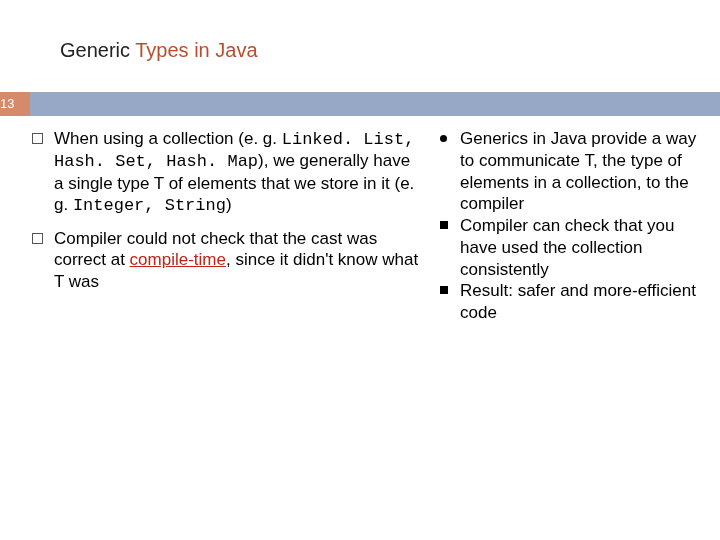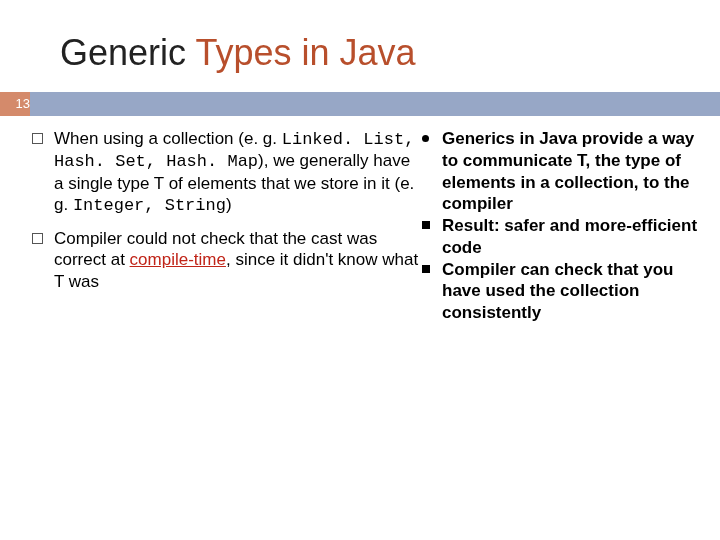--- a/index.html
+++ b/index.html
@@ -12,54 +12,55 @@
     color: #000;
     overflow: hidden;
   }
   .slide {
     width: 720px;
     height: 540px;
     position: relative;
     box-sizing: border-box;
   }
   .title {
-    font-size: 36px;
+    font-size: 20px;
     color: #222;
     position: absolute;
-    top: 32px;
+    top: 39px;
     left: 60px;
   }
   .title .hl { color: #b84f2c; }
   .bar {
     position: absolute;
     top: 92px;
     left: 0;
     width: 720px;
     height: 24px;
     background: #97a7c6;
   }
   .badge {
     position: absolute;
     top: 92px;
     left: 0;
     width: 30px;
     height: 24px;
     background: #d48a6b;
     color: #fff;
     font-size: 13px;
-    text-align: right;
+    text-align: left;
     line-height: 24px;
   }
   .body {
     position: absolute;
     top: 128px;
     left: 30px;
     right: 20px;
     bottom: 10px;
     display: flex;
+    gap: 18px;
   }
   .col-left {
     flex: 0 0 390px;
   }
   .col-right {
     flex: 1;
   }
   ul.sq {
     list-style: none;
     padding: 0;
@@ -79,21 +80,20 @@
     top: 5px;
     width: 9px;
     height: 9px;
     border: 1px solid #555;
     background: #fff;
   }
   ul.blk {
     list-style: none;
     padding: 0;
     margin: 0;
-    font-weight: bold;
   }
   ul.blk > li {
     position: relative;
     padding-left: 22px;
     font-size: 17px;
     line-height: 1.28;
     margin-bottom: 0;
   }
   ul.blk > li::before {
     content: "";
@@ -140,22 +140,22 @@
         </li>
       </ul>
     </div>
 
     <div class="col-right">
       <ul class="blk">
         <li class="dot">
           <span>Generics in Java provide a way to communicate T, the type of elements in a collection, to the compiler</span>
         </li>
         <li>
-          <span>Result: safer and more-efficient code</span>
+          <span>Compiler can check that you have used the collection consistently</span>
         </li>
         <li>
-          <span>Compiler can check that you have used the collection consistently</span>
+          <span>Result: safer and more-efficient code</span>
         </li>
       </ul>
     </div>
 
   </div>
 </div>
 
 </body></html>

